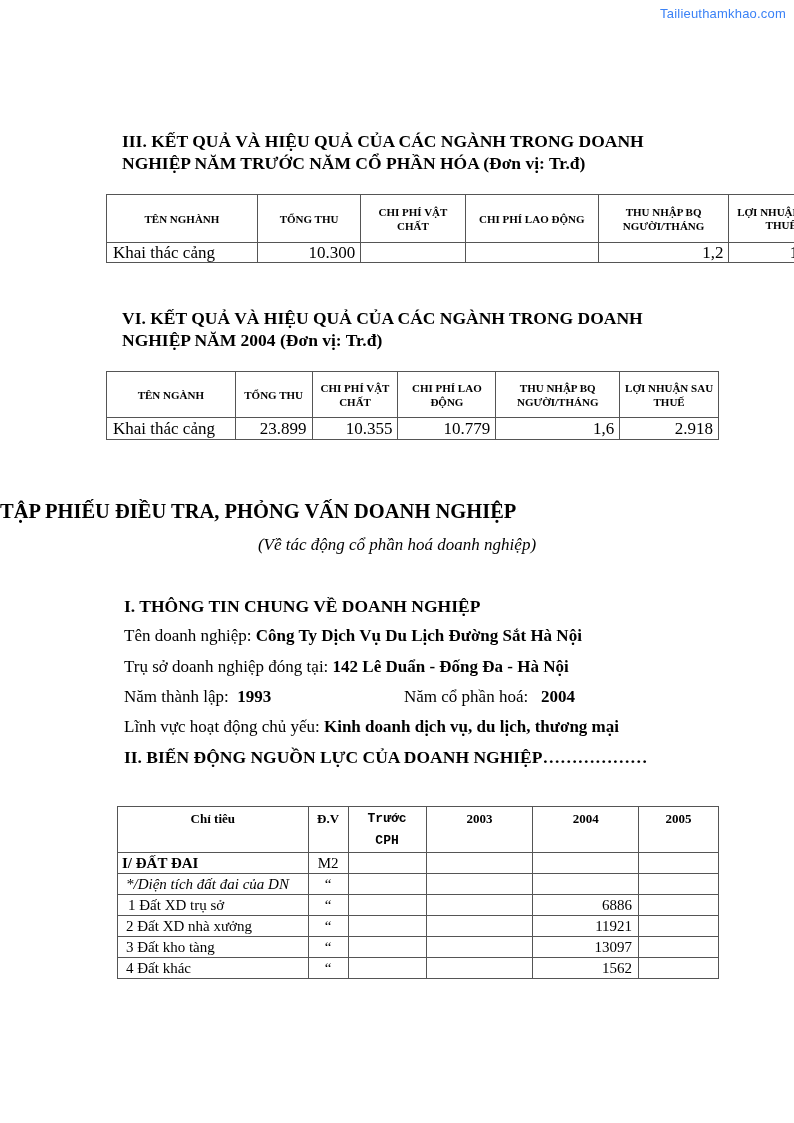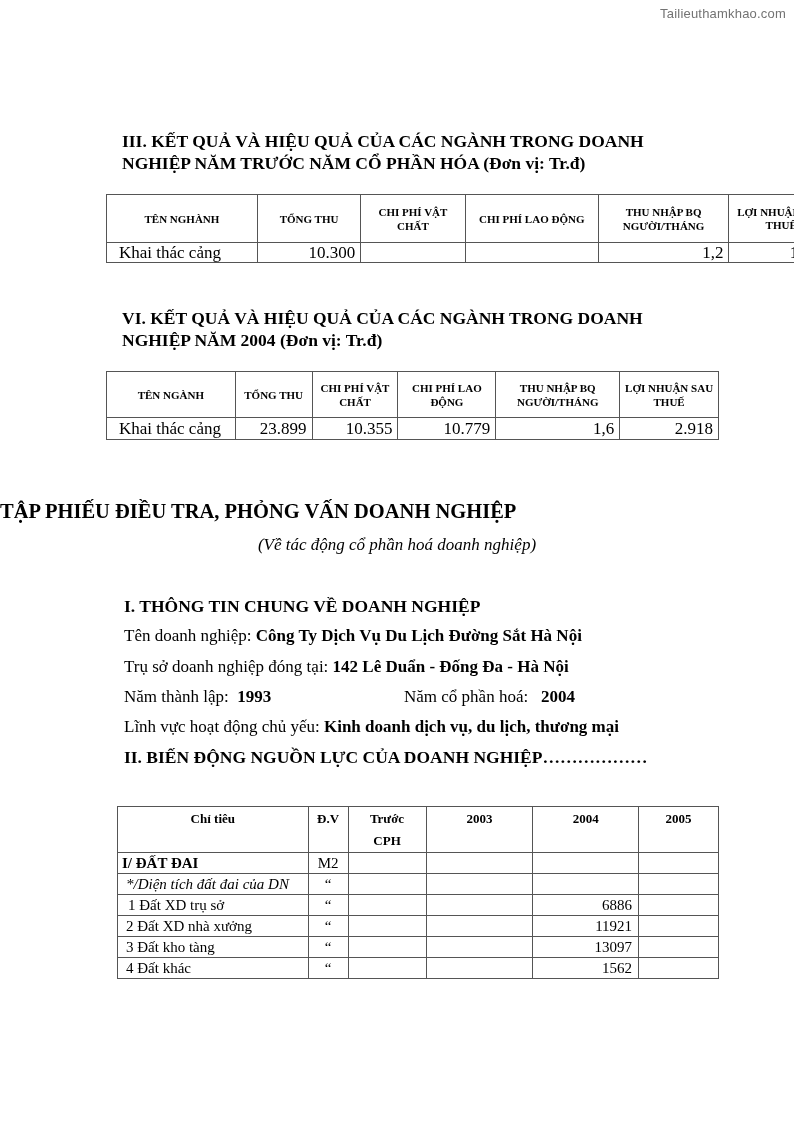--- a/index.html
+++ b/index.html
@@ -1,25 +1,25 @@
 <!DOCTYPE html>
 <html><head>
 <meta charset="utf-8">
 <style>
   html, body { margin: 0; padding: 0; background: #ffffff; }
   body { width: 794px; height: 1123px; position: relative; overflow: hidden;
          font-family: "Liberation Serif", "DejaVu Serif", serif; color: #000; }
   .watermark { position: absolute; top: 6px; right: 8px; font-family: "Liberation Sans", "DejaVu Sans", sans-serif;
-               font-size: 13px; color: #737373; letter-spacing: 0.2px; }
+               font-size: 13px; color: #3b82f6; letter-spacing: 0.2px; }
   .heading { position: absolute; left: 122px; font-weight: bold; font-size: 17.5px; line-height: 22px; margin: 0; }
   table { position: absolute; border-collapse: collapse; }
   table td, table th { border: 1px solid #555; padding: 0 4px; }
   .t1 th, .t2 th { font-size: 11px; font-weight: bold; text-align: center; line-height: 14px; }
   .t1 td, .t2 td { font-size: 17px; line-height: 19px; text-align: right; padding: 0 5px; }
-  .t1 td.name, .t2 td.name { text-align: left; padding-left: 12px; }
+  .t1 td.name, .t2 td.name { text-align: left; padding-left: 6px; }
   .doc-title { position: absolute; left: 0; width: 794px; top: 500px; text-align: left;
                font-weight: bold; font-size: 20.5px; margin: 0; }
   .doc-subtitle { position: absolute; left: 0; width: 794px; top: 535px; text-align: center;
                   font-style: italic; font-size: 17px; margin: 0; }
   .info-line { position: absolute; left: 124px; font-size: 17px; line-height: 20px; margin: 0; white-space: nowrap; }
   .info-line b { font-weight: bold; }
   .t3 { left: 117px; top: 806px; width: 602px; }
   .t3 th { font-size: 13px; font-weight: bold; text-align: center; vertical-align: top; line-height: 22px; padding-top: 1px; }
   .t3 td { font-size: 15px; line-height: 20px; height: 20px; }
   .t3 td.num { text-align: right; padding-right: 6px; }
@@ -122,21 +122,21 @@
       <col style="width:40px">
       <col style="width:78px">
       <col style="width:107px">
       <col style="width:106px">
       <col style="width:80px">
   </colgroup>
   <tbody>
       <tr style="height:46px;">
     <th>Chỉ tiêu</th>
     <th>Đ.V</th>
-    <th style="padding:1px 14px 0;">Trước CPH</th>
+    <th style="padding:1px 14px 0;font-family:Liberation Mono, monospace;">Trước CPH</th>
     <th>2003</th>
     <th>2004</th>
     <th>2005</th>
   </tr>
   <tr>
     <td style="font-weight:bold; padding-left:4px;">I/ ĐẤT ĐAI</td>
     <td class="unit">M2</td>
     <td class="num"></td>
     <td class="num"></td>
     <td class="num"></td>

